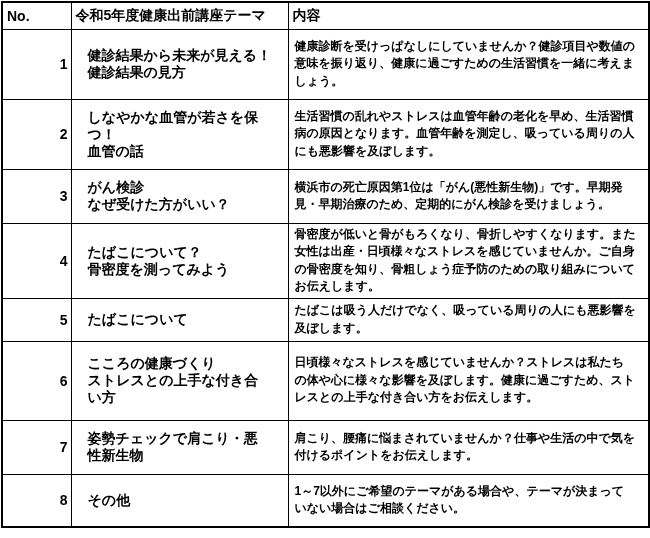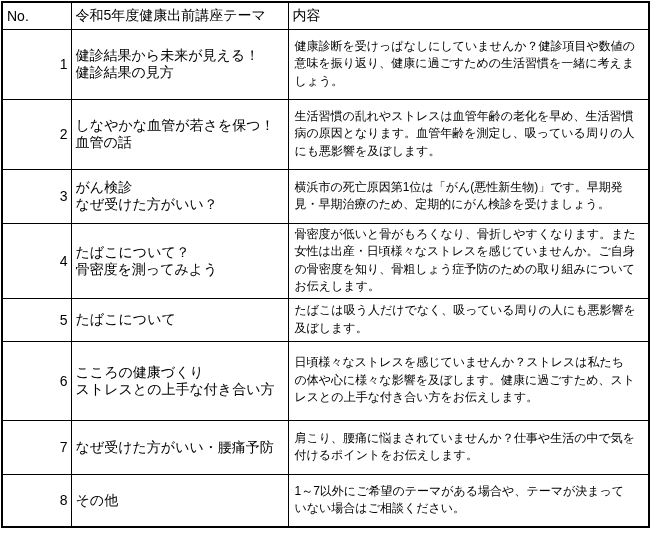--- a/index.html
+++ b/index.html
@@ -19,42 +19,42 @@
     table-layout: fixed;
     width: 647px;
     border: 2px solid #000000;
     font-family: "Liberation Sans", sans-serif;
     color: #000000;
     font-size: 14px;
   }
   table.schedule th,
   table.schedule td {
     border: 1px solid #000000;
-    font-weight: normal;
+    font-weight: bold;
     vertical-align: middle;
     overflow: hidden;
   }
   col.c-no { width: 69px; }
   col.c-theme { width: 217px; }
   col.c-content { width: 361px; }
 
   tr.head-row { height: 27px; }
   tr.head-row th {
     text-align: left;
     padding: 1px 4px;
     font-size: 14px;
   }
   td.cell-no {
     text-align: right;
     padding: 0 3px 0 0;
     font-size: 14px;
   }
   td.cell-theme {
     text-align: left;
-    padding: 1px 4px;
+    padding: 1px 16px;
     white-space: pre-line;
     line-height: 17px;
     font-size: 14px;
   }
   td.cell-content {
     text-align: left;
     padding: 2px 12px 2px 6px;
     line-height: 17.5px;
     font-size: 12px;
   }
@@ -122,21 +122,21 @@
 
   <tr>
     <td class="cell-no">6</td>
     <td class="cell-theme">こころの健康づくり
 ストレスとの上手な付き合い方</td>
     <td class="cell-content">日頃様々なストレスを感じていませんか？ストレスは私たちの体や心に様々な影響を及ぼします。健康に過ごすため、ストレスとの上手な付き合い方をお伝えします。</td>
   </tr>
 
   <tr>
     <td class="cell-no">7</td>
-    <td class="cell-theme">なぜ受けた方がいい・腰痛予防</td>
+    <td class="cell-theme">姿勢チェックで肩こり・悪性新生物</td>
     <td class="cell-content">肩こり、腰痛に悩まされていませんか？仕事や生活の中で気を付けるポイントをお伝えします。</td>
   </tr>
 
   <tr>
     <td class="cell-no">8</td>
     <td class="cell-theme">その他</td>
     <td class="cell-content">1～7以外にご希望のテーマがある場合や、テーマが決まっていない場合はご相談ください。</td>
   </tr>
 </tbody>
   </table>

